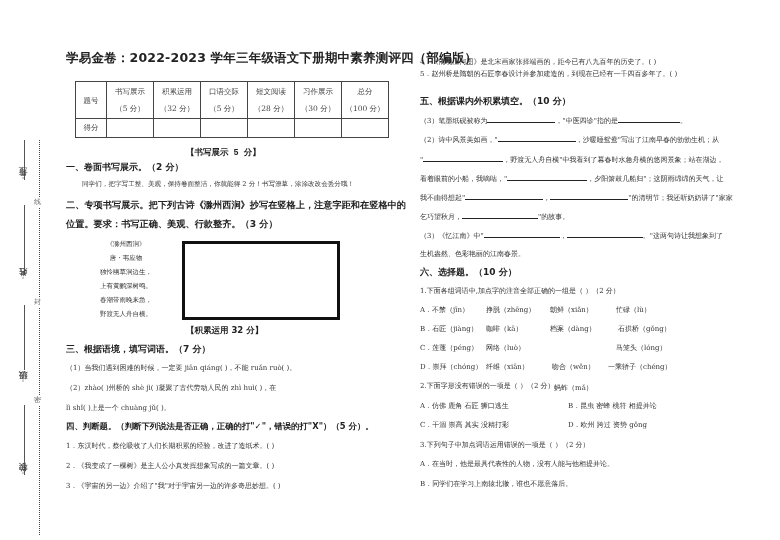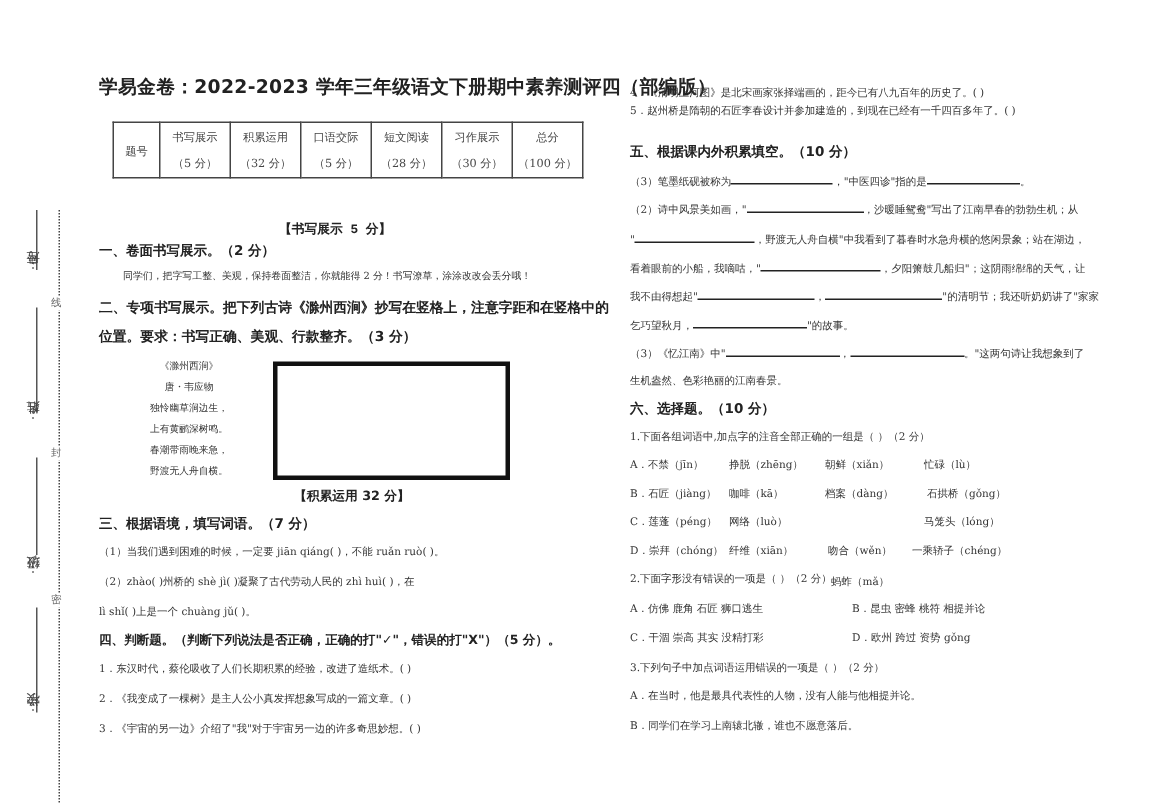--- a/index.html
+++ b/index.html
@@ -64,39 +64,48 @@
         </td>
     <td class="hd" style="width:46px;">
           <div>习作展示</div>
           <div>（30 分）</div>
         </td>
     <td class="hd" style="width:46px;">
           <div>总分</div>
           <div>（100 分）</div>
         </td>
   </tr>
+  <tr>
+    <td>得分</td>
+    <td></td>
+    <td></td>
+    <td></td>
+    <td></td>
+    <td></td>
+    <td></td>
+  </tr>
 </tbody>
   </table>
 
 <div class="center-hd" style="left:186px;top:147px;font-family:Liberation Mono, monospace;">【书写展示  5 分】</div>
 <div class="sect" style="left:66px;top:161px;">一、卷面书写展示。（2 分）</div>
 <div class="line" style="left:82px;top:180px;font-size:6.6px;">同学们，把字写工整、美观，保持卷面整洁，你就能得 2 分！书写潦草，涂涂改改会丢分哦！</div>
 <div class="sect" style="left:66px;top:199px;font-size:9.2px;">二、专项书写展示。把下列古诗《滁州西涧》抄写在竖格上，注意字距和在竖格中的</div>
 <div class="sect" style="left:66px;top:218px;font-size:9.2px;">位置。要求：书写正确、美观、行款整齐。（3 分）</div>
 <div class="poem">
   <div>《滁州西涧》</div>
   <div>唐・韦应物</div>
   <div>独怜幽草涧边生，</div>
   <div>上有黄鹂深树鸣。</div>
   <div>春潮带雨晚来急，</div>
   <div>野渡无人舟自横。</div>
 </div>
 <div class="writebox"></div>
 
-<div class="center-hd" style="left:196px;top:325px;">【积累运用  32 分】</div>
+<div class="center-hd" style="left:186px;top:325px;">【积累运用  32 分】</div>
 <div class="sect" style="left:66px;top:343px;">三、根据语境，填写词语。（7 分）</div>
 <div class="line" style="left:66px;top:363px;">（1）当我们遇到困难的时候，一定要 jiān qiáng(          )，不能 ruǎn ruò(          )。</div>
 <div class="line" style="left:66px;top:383px;">（2）zhào(          )州桥的 shè  jì(              )凝聚了古代劳动人民的 zhì  huì(              )，在</div>
 <div class="line" style="left:66px;top:403px;">lì shǐ(          )上是一个 chuàng  jǔ(          )。</div>
 <div class="sect" style="left:66px;top:421px;font-size:8.4px;">四、判断题。（判断下列说法是否正确，正确的打"✓"，错误的打"X"）（5 分）。</div>
 <div class="line" style="left:66px;top:441px;">1．东汉时代，蔡伦吸收了人们长期积累的经验，改进了造纸术。(          )</div>
 <div class="line" style="left:66px;top:461px;">2．《我变成了一棵树》是主人公小真发挥想象写成的一篇文章。(          )</div>
 <div class="line" style="left:66px;top:481px;">3．《宇宙的另一边》介绍了"我"对于宇宙另一边的许多奇思妙想。(          )</div>
 
 <div class="line" style="left:420px;top:57px;">4．《清明上河图》是北宋画家张择端画的，距今已有八九百年的历史了。(          )</div>

